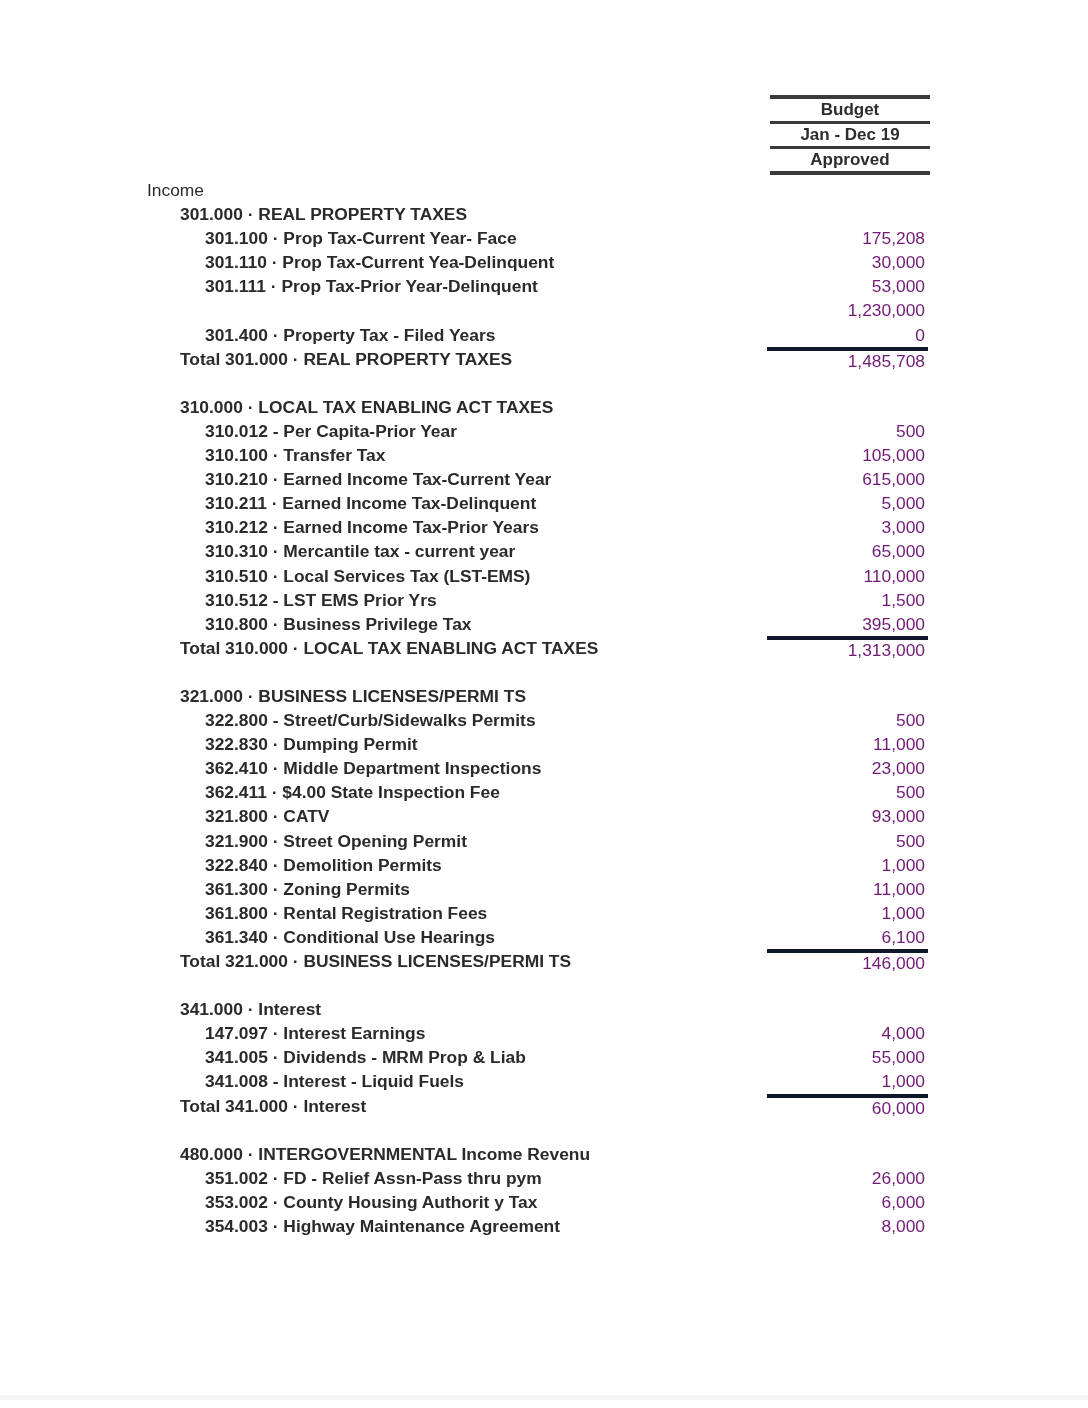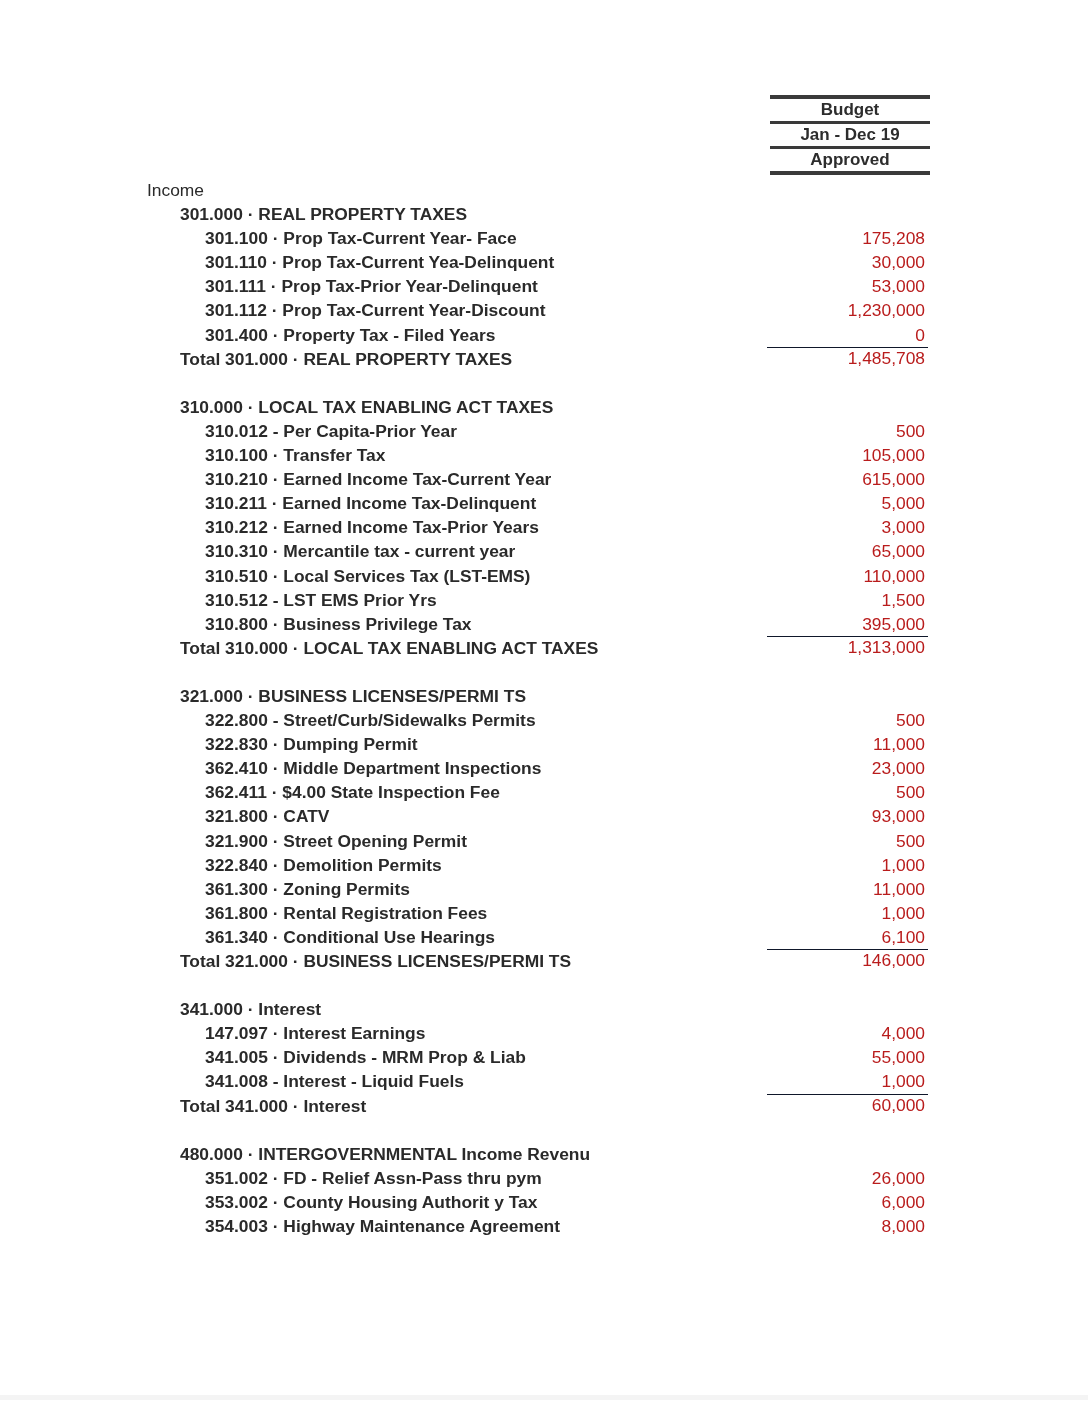--- a/index.html
+++ b/index.html
@@ -7,26 +7,26 @@
          font-family: "Liberation Sans", sans-serif; color: #2a2a2a; }
   .page { position: absolute; left: 0; top: 0; width: 1088px; height: 1408px; }
 
   .col-header { position: absolute; left: 770px; top: 95px; width: 160px; }
   .hdr-rule { height: 4px; background: #3a3a3a; }
   .hdr-cell { height: 22px; line-height: 22px; text-align: center; font-size: 17px; font-weight: bold; color: #2d2d2d; }
 
   .rows { position: absolute; left: 0; top: 178px; width: 1088px; }
   .row { position: relative; height: 24.1px; line-height: 24px; font-size: 17.4px; font-weight: bold; white-space: nowrap; }
   .row .lbl { position: absolute; }
-  .row .val { position: absolute; right: 163px; font-weight: normal; color: #b91c1c; }
+  .row .val { position: absolute; right: 163px; font-weight: normal; color: #701a75; }
   .lvl0 .lbl { left: 147px; font-weight: normal; }
   .lvl1 .lbl { left: 180px; }
   .lvl2 .lbl { left: 205px; }
   .total .lbl { left: 180px; }
-  .total .val { border-top: 1px solid #0f172a; width: 158px; text-align: right; right: 160px; padding-right: 3px; line-height: 20px; top: 0px; }
+  .total .val { border-top: 4px solid #0f172a; width: 158px; text-align: right; right: 160px; padding-right: 3px; line-height: 20px; top: 0px; }
   .spacer { height: 24.1px; }
 
   .bottom-edge { position: absolute; left: 0; top: 1395px; width: 1088px; height: 5px; background: #f4f4f4; }
 </style>
 </head>
 <body>
 
 <div class="page">
 
   <div class="col-header">
@@ -52,21 +52,20 @@
       </div>
       <div class="row lvl2">
         <span class="lbl">301.110 · Prop Tax-Current Yea-Delinquent</span>
         <span class="val">30,000</span>
       </div>
       <div class="row lvl2">
         <span class="lbl">301.111 · Prop Tax-Prior Year-Delinquent</span>
         <span class="val">53,000</span>
       </div>
       <div class="row lvl2">
-        <span class="lbl">301.112 · Prop Tax-Current Year-Discount</span>
         <span class="val">1,230,000</span>
       </div>
       <div class="row lvl2">
         <span class="lbl">301.400 · Property Tax - Filed Years</span>
         <span class="val">0</span>
       </div>
       <div class="row total">
         <span class="lbl">Total 301.000 · REAL PROPERTY TAXES</span>
         <span class="val">1,485,708</span>
       </div>

